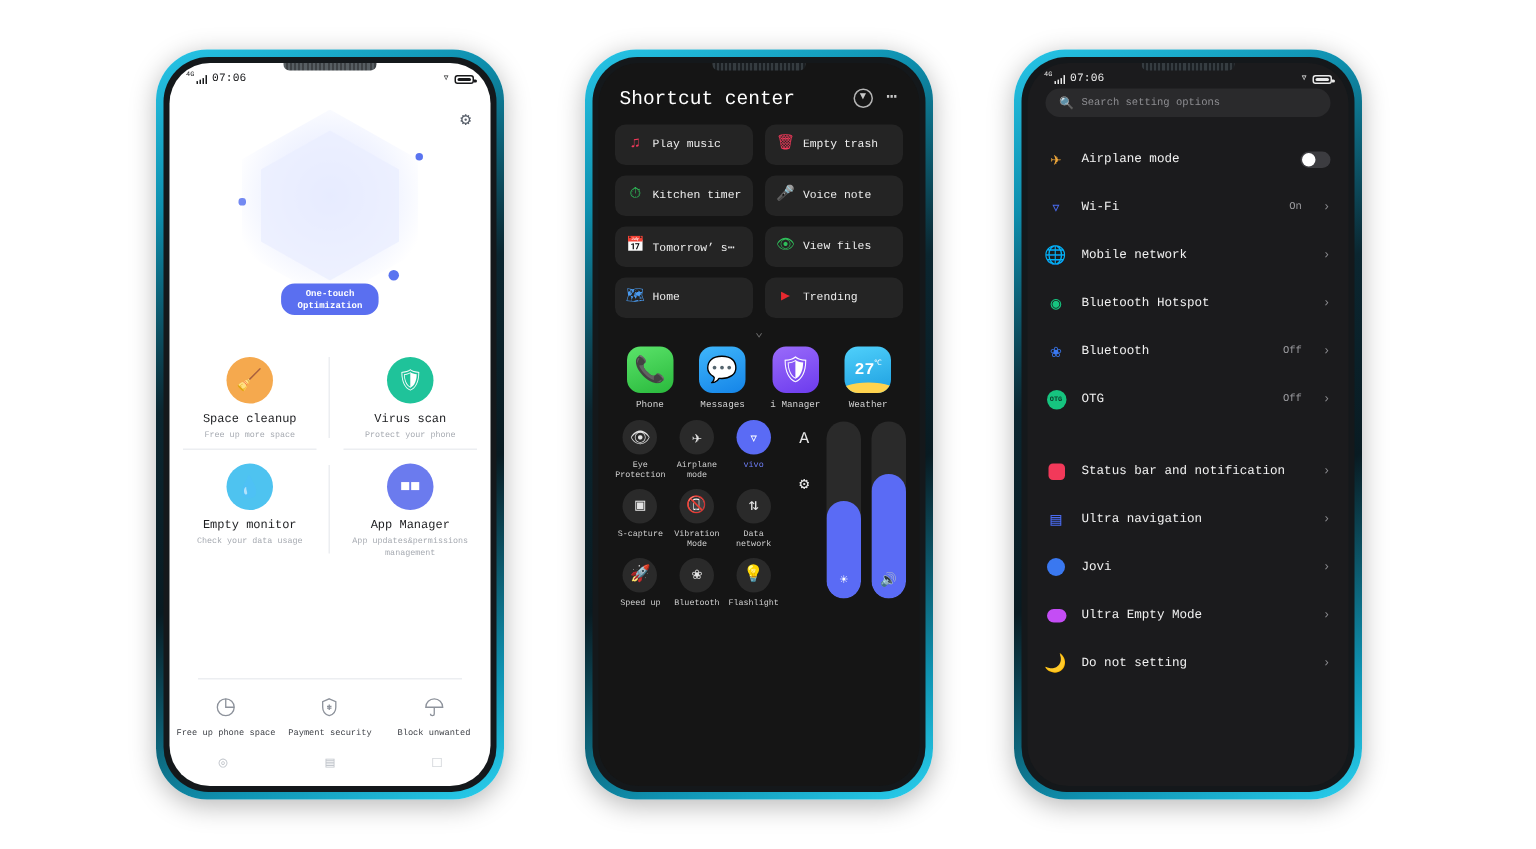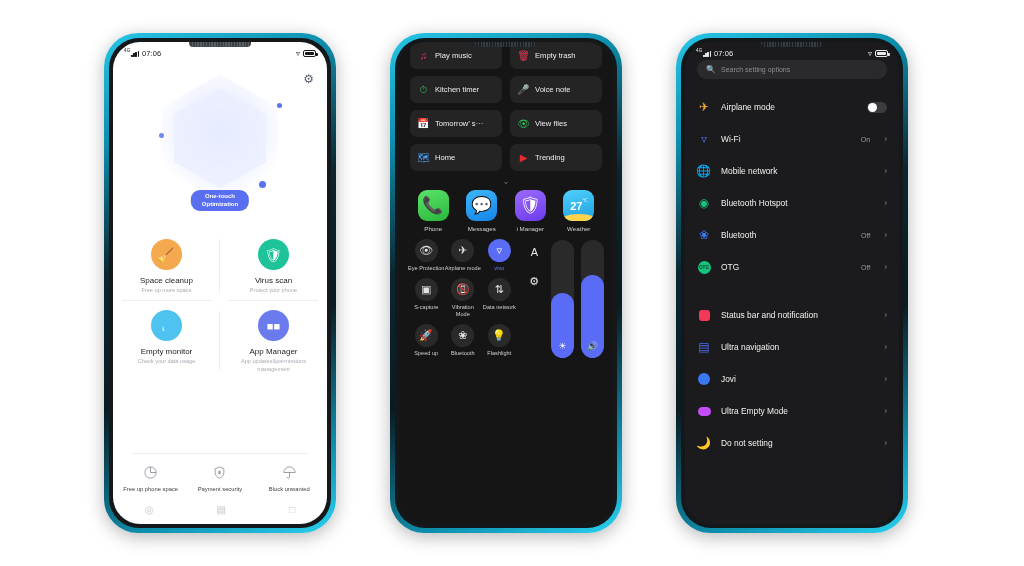--- a/index.html
+++ b/index.html
@@ -12,20 +12,21 @@
   .stage { position: relative; width: 1024px; height: 566px; background: #fff; }
 
   
   .phone {
     position: absolute;
     width: 232px; height: 500px;
     border-radius: 34px;
     padding: 5px;
     background: linear-gradient(155deg,#27c6e8 0%, #0e8fae 18%, #0b2630 40%, #091b22 62%, #0f93b2 86%, #2ad0ef 100%);
     box-shadow: 0 4px 18px rgba(0,0,0,.28);
+    font-family: Liberation Mono, monospace;
   }
   .phone .bezel {
     width: 100%; height: 100%;
     border-radius: 30px;
     background: #14181b;
     padding: 4px;
   }
   .screen {
     position: relative;
     width: 100%; height: 100%;
@@ -269,20 +270,27 @@
         </div>
       </div>
     </div>
   </div>
 
   <div class="phone" id="phone2">
     <div class="bezel">
       <div class="screen p2">
         <div class="speaker-notch"></div>
 
+        <div class="sc-head">
+          <div class="sc-title">Shortcut center</div>
+          <div class="sc-head-icons">
+            <span class="circ-chev">▼</span>
+            <span class="dots3">⋯</span>
+          </div>
+        </div>
 
         <div class="tiles">
           <div class="tile">
             <span class="tico" style="color:#F2395A">♫</span>
             <span class="tlab">Play music</span>
           </div>
           <div class="tile">
             <span class="tico" style="color:#F2395A">🗑</span>
             <span class="tlab">Empty trash</span>
           </div>

